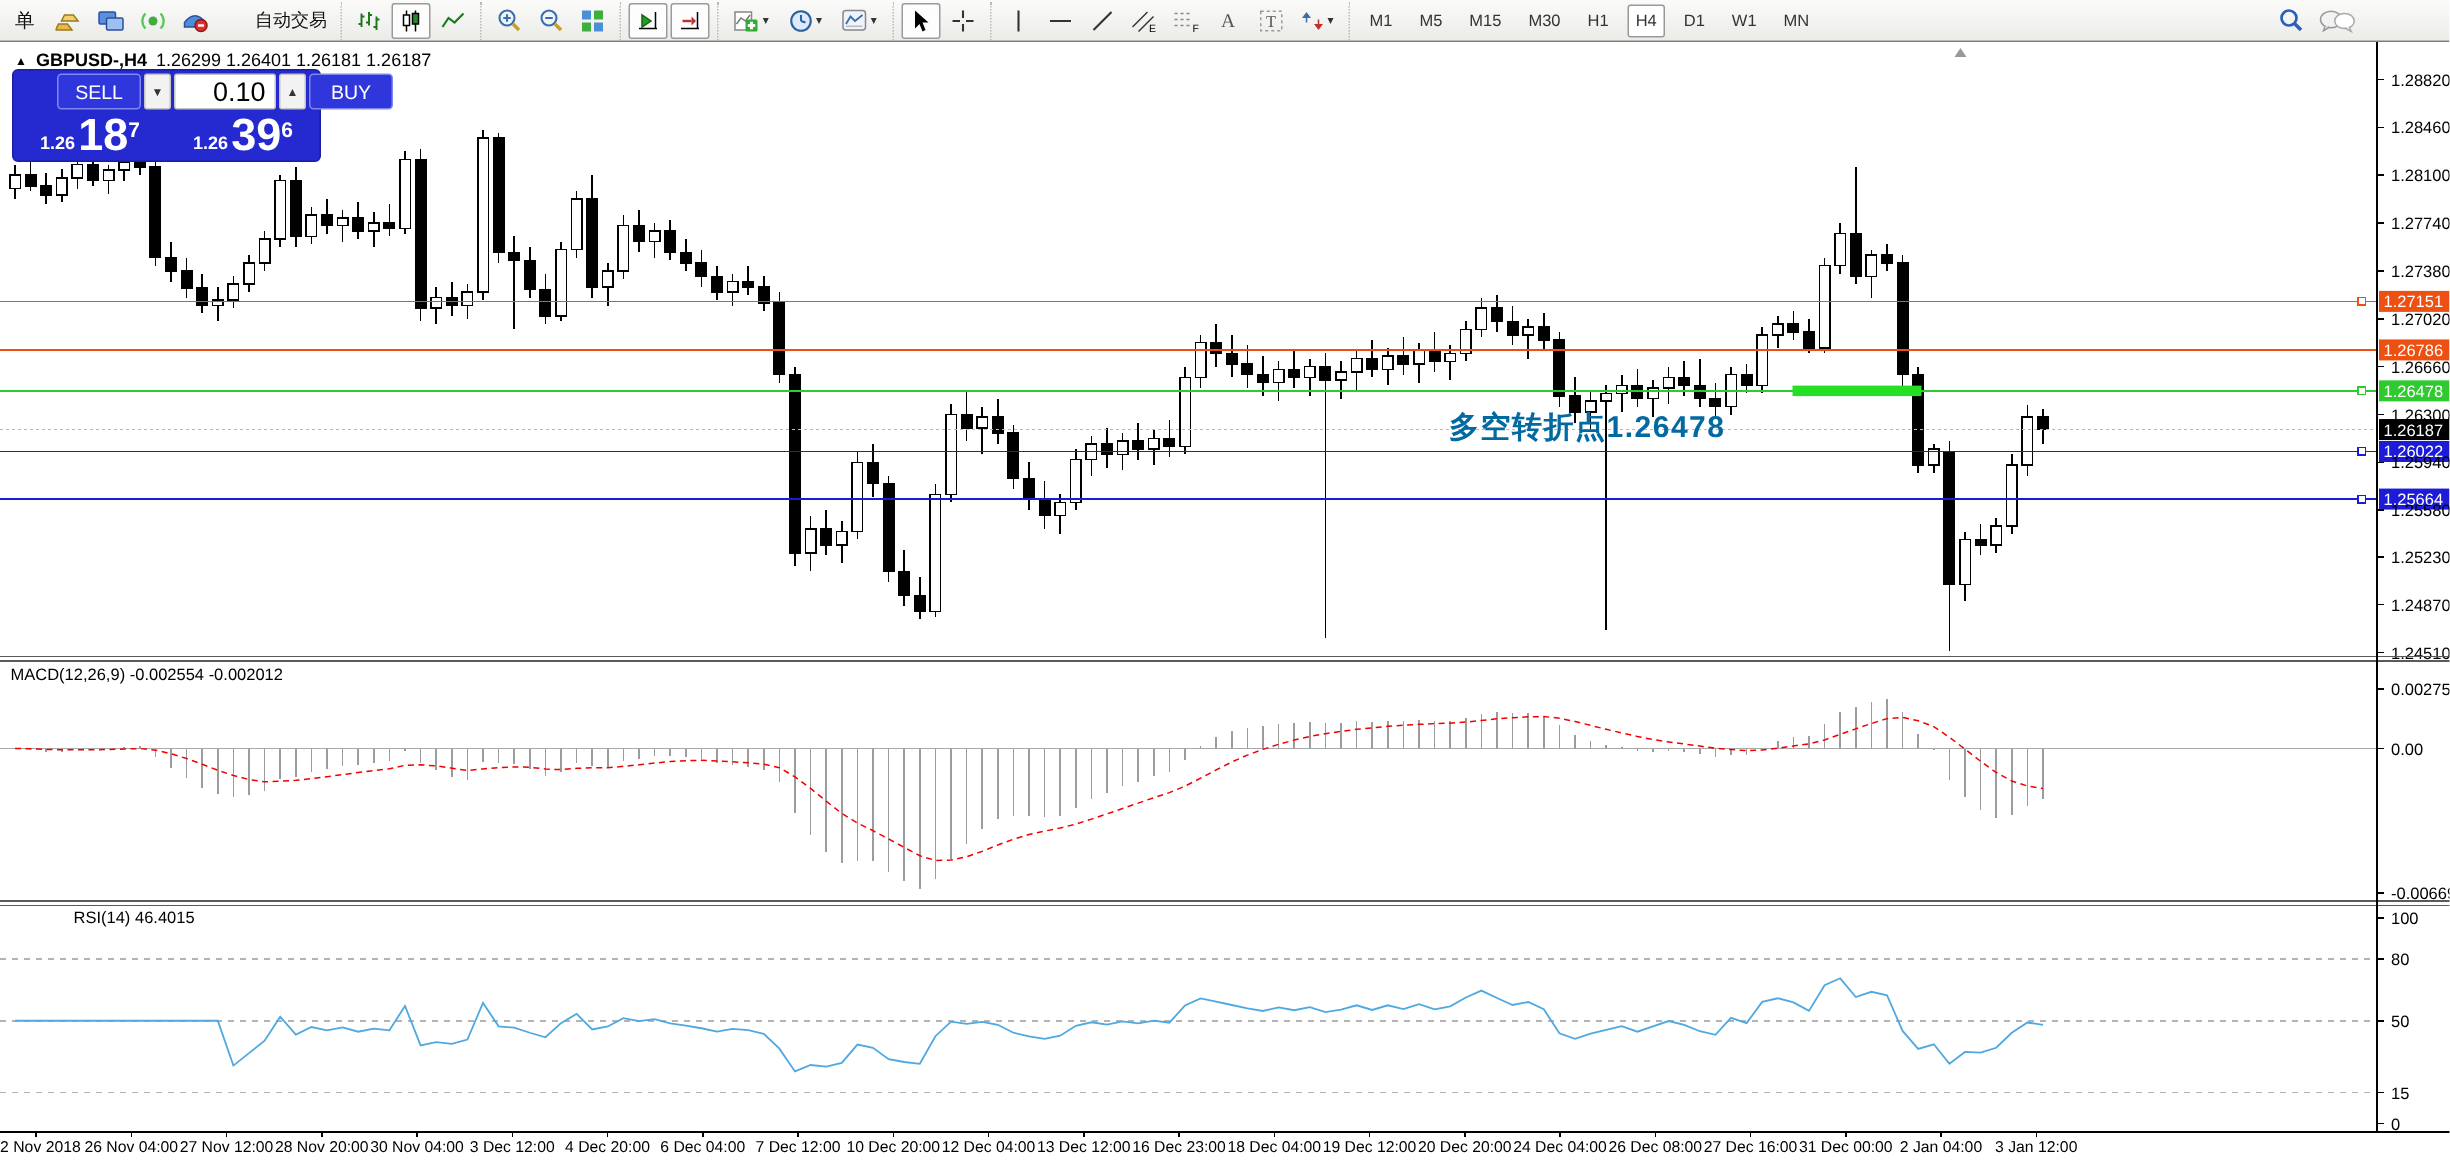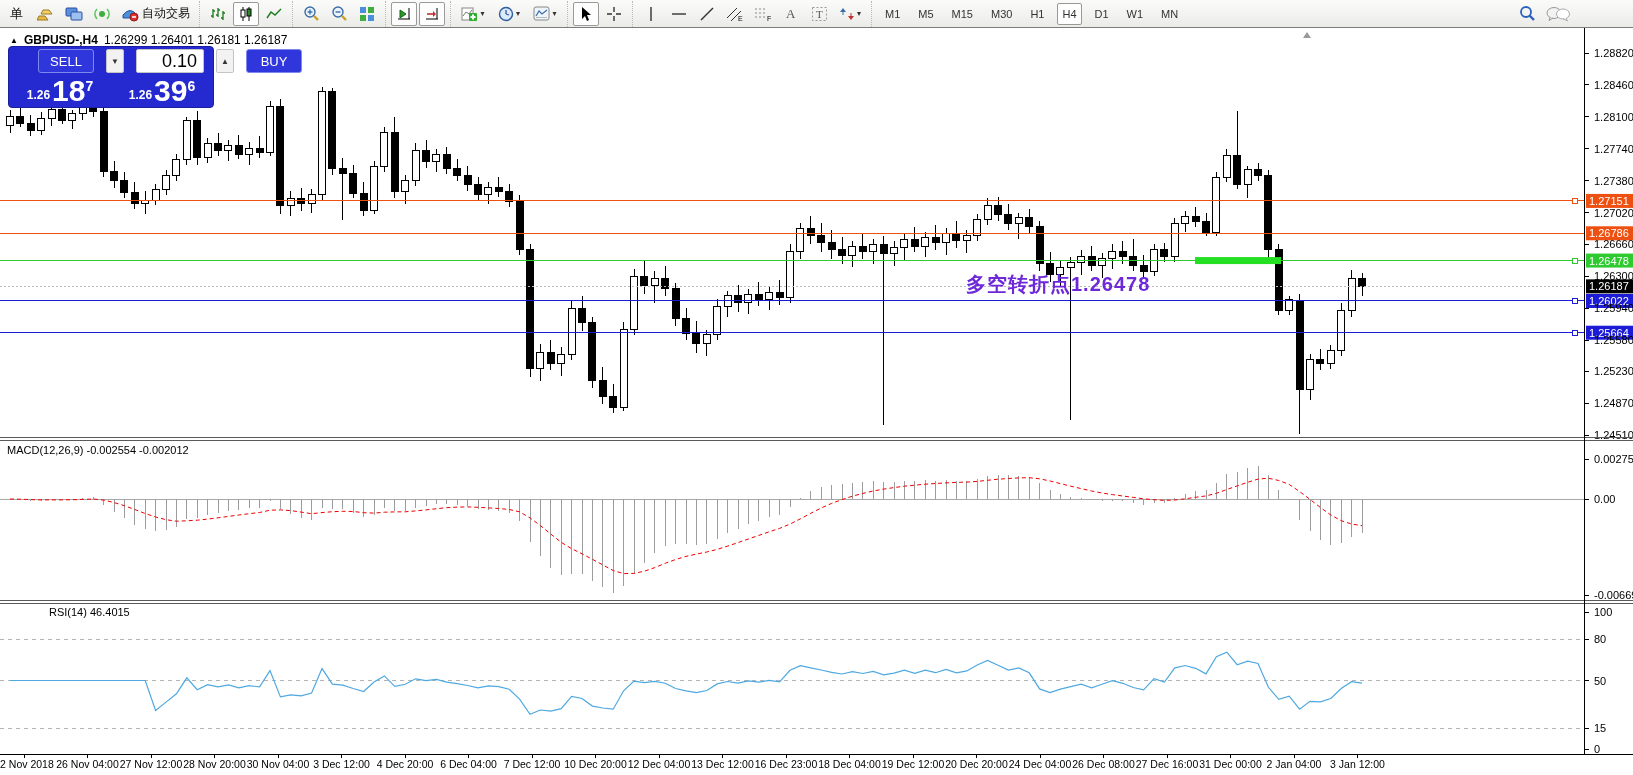--- a/index.html
+++ b/index.html
@@ -37,21 +37,21 @@
     display:flex;align-items:center;gap:6px;white-space:nowrap;
   }
   .collapse{font-size:8px;color:#000;}
   .symb{font-weight:bold;font-size:12px;}
   
   .tradepanel{
     position:absolute;left:8px;top:46px;width:206px;z-index:8;
     background:#242ad0;border:1px solid #1a1fa0;border-radius:4px;padding:2px;
     box-sizing:border-box;
   }
-  .tp-row1{display:flex;height:24px;gap:12px;padding-left:27px;}
+  .tp-row1{display:flex;height:24px;gap:2px;padding-left:27px;}
   .tp-btn{
     flex:0 0 54px;background:#2f37dc;border:1px solid #7f88ee;border-radius:3px;
     color:#fff;font-size:13px;display:flex;align-items:center;justify-content:center;
   }
   .tp-spin{
     flex:0 0 16px;background:#f2f2f2;border:1px solid #c4c4c4;border-radius:2px;
     display:flex;align-items:center;justify-content:center;font-size:8px;color:#333;
   }
   .tp-vol{
     flex:1 1 auto;width:54px;border:1px solid #c4c4c4;border-radius:2px;background:#fff;
@@ -94,21 +94,21 @@
           <rect x="6" y="6" width="11" height="8" rx="1" fill="#9dc0f0" stroke="#2b4f9e"></rect>
         </svg>
     </div>
     <div class="tbtn">
       <svg class="icon" width="18" height="16">
           <circle cx="9" cy="8" r="3" fill="#3fae3f"></circle>
           <path d="M4,13 A7,7 0 0 1 4,3" fill="none" stroke="#59c659" stroke-width="1.5"></path>
           <path d="M14,3 A7,7 0 0 1 14,13" fill="none" stroke="#59c659" stroke-width="1.5"></path>
         </svg>
     </div>
-    <div class="tbtn" style="min-width:auto;padding:0 3px;">
+    <div class="tbtn" style="min-width:auto;padding:0 3px;gap:28px;">
       <svg class="icon" width="18" height="16">
           <path d="M2,9 q7,-9 14,0 l0,3 -14,0 z" fill="#4a8fd8" stroke="#2b4f9e"></path>
           <circle cx="13" cy="11" r="4" fill="#e03030" stroke="#901515"></circle>
           <rect x="11" y="10.2" width="4" height="1.6" fill="#fff"></rect>
         </svg>
       <span class="atlabel">自动交易</span>
     </div>
   </div>
 
   <div class="tgroup">
@@ -329,21 +329,21 @@
 
 <div class="indlabel" style="left:7px;top:444px;">
   <span>MACD(12,26,9)</span>
   <span>-0.002554 -0.002012</span>
 </div>
 <div class="indlabel" style="left:7px;top:606px;padding-left:42px;">
   <span>RSI(14)</span>
   <span>46.4015</span>
 </div>
 
-<div class="annot" style="color: #6d28d9;">多空转折点1.26478</div>
+<div class="annot" style="color: #0369a1;">多空转折点1.26478</div>
 
 <svg class="overlay" id="overlay" width="1633" height="775" viewBox="0 0 1633 775">
     <defs>
       <clipPath id="cMain">
         <rect x="0" y="29" width="1584" height="408"></rect>
       </clipPath>
       <clipPath id="cMacd">
         <rect x="0" y="441" width="1584" height="158"></rect>
       </clipPath>
       <clipPath id="cRsi">

